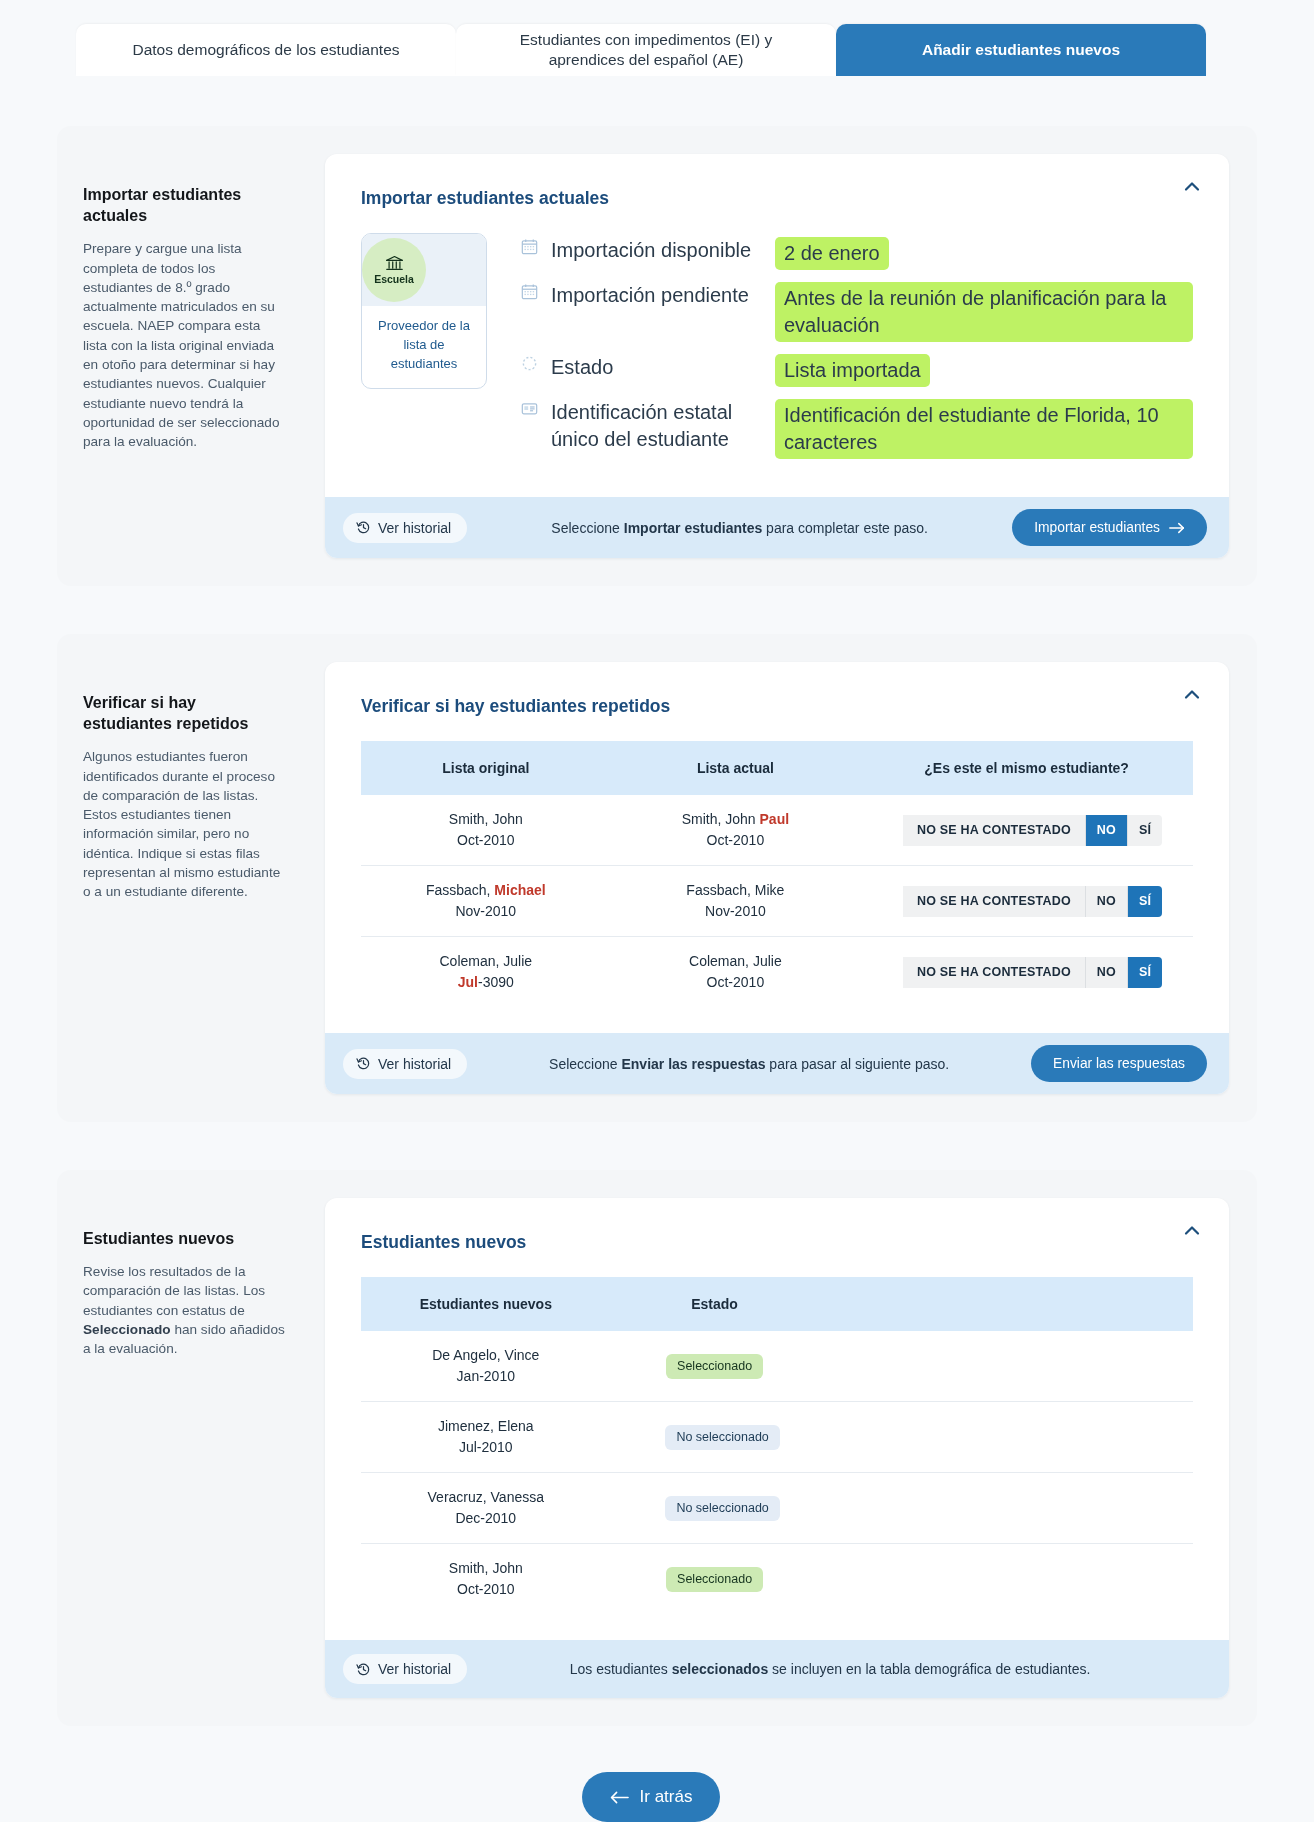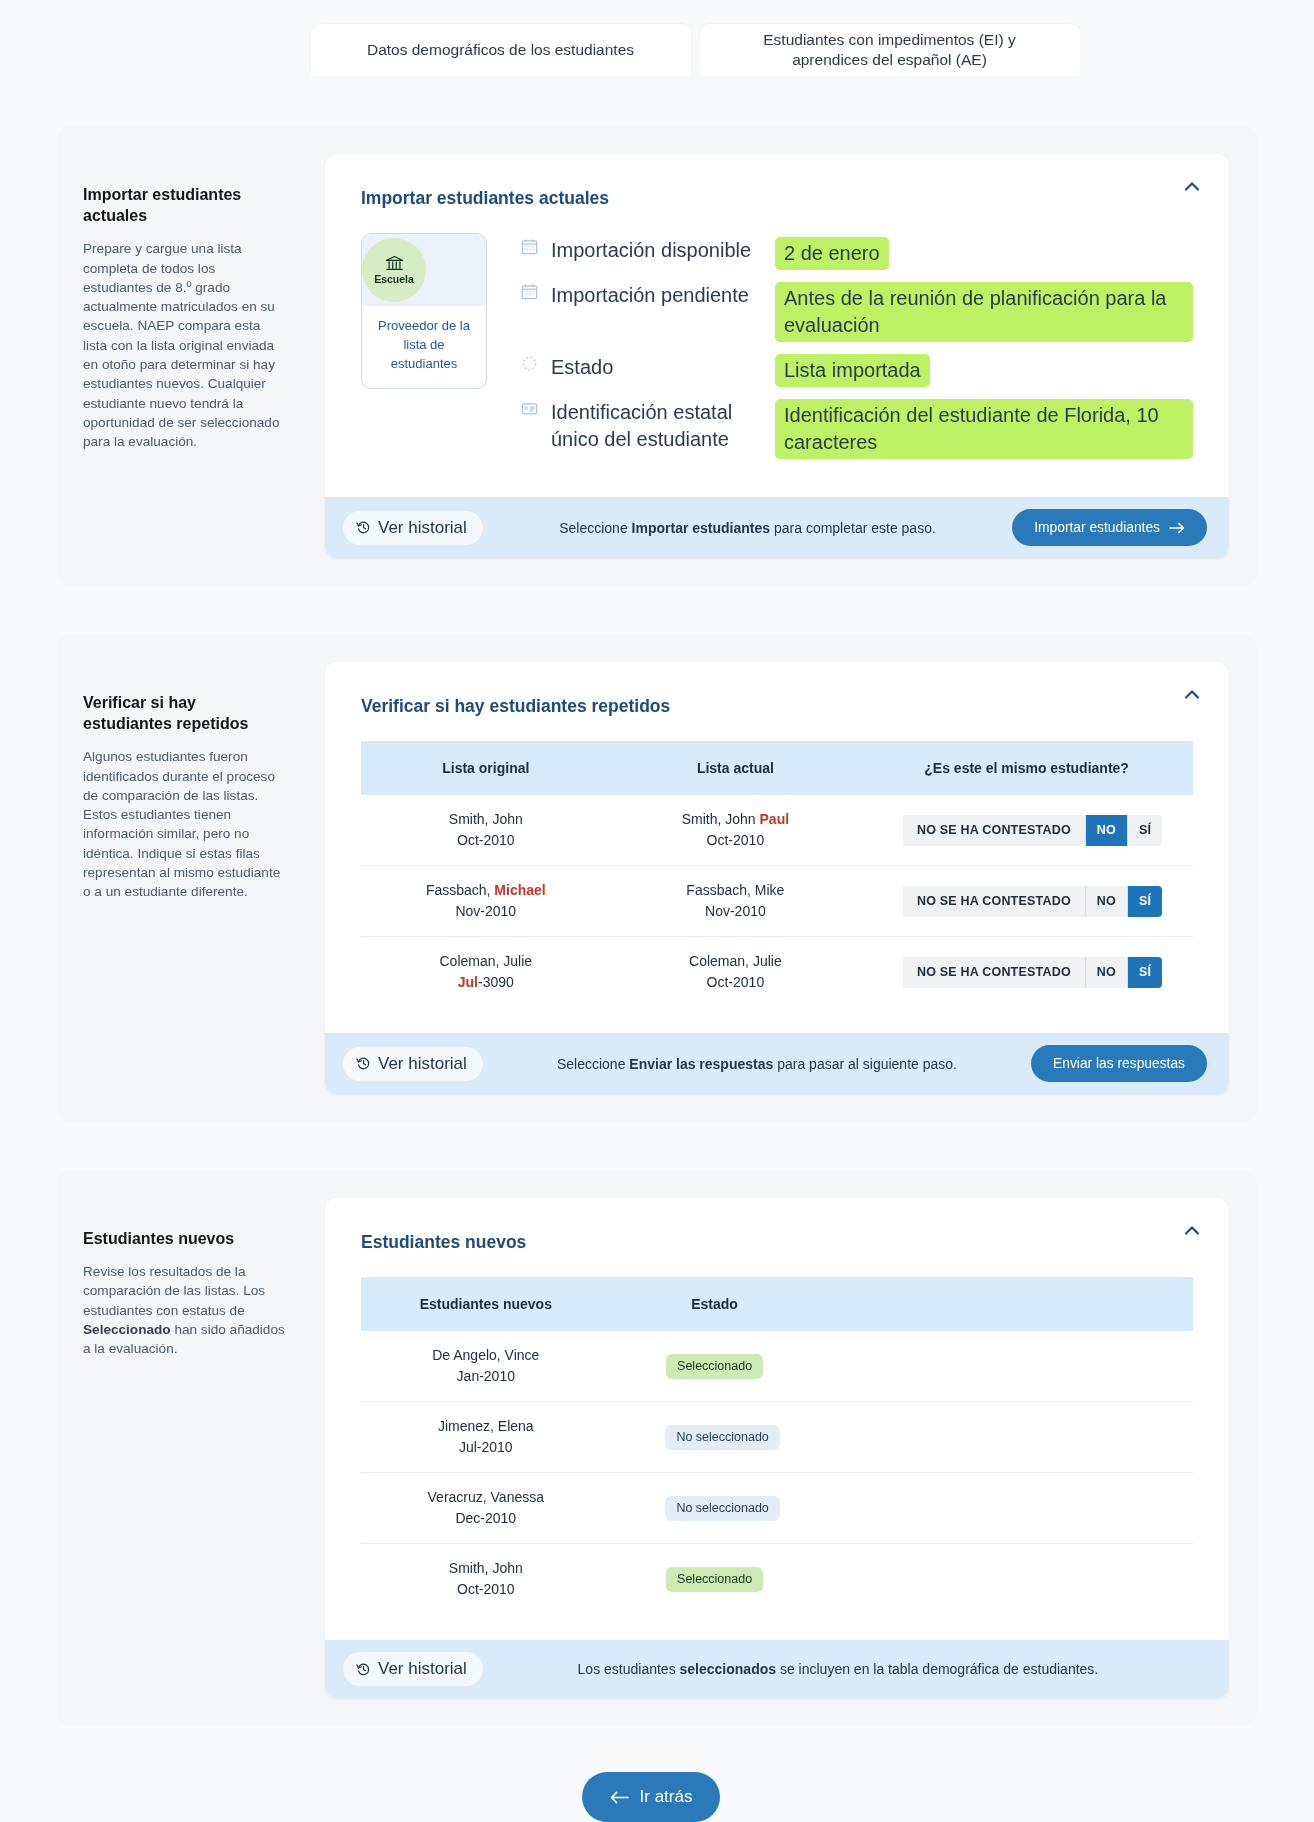--- a/index.html
+++ b/index.html
@@ -18,22 +18,21 @@
     overflow: hidden;
   }
 
   
   .tabstrip {
     position: relative;
     height: 76px;
     padding: 25px 0 0 76px;
     display: flex;
     align-items: flex-end;
-    gap: 9px;
-    justify-content: center;
+    gap: 0;
   }
   .tab {
     width: 380px;
     height: 52px;
     border-radius: 10px 10px 0 0;
     display: flex;
     align-items: center;
     justify-content: center;
     text-align: center;
     font-size: 15.5px;
@@ -173,21 +172,21 @@
     align-items: center;
     padding: 12px 22px 12px 18px;
     gap: 16px;
     min-height: 58px;
   }
   .history-btn {
     background: #f3f8fc;
     border: none;
     border-radius: 20px;
     padding: 7px 16px 7px 13px;
-    font-size: 17px;
+    font-size: 14px;
     color: #23374a;
     display: flex; align-items: center; gap: 7px;
     cursor: pointer;
     white-space: nowrap;
   }
   .footer-msg {
     flex: 1;
     text-align: center;
     font-size: 14px;
     color: #23374a;
@@ -308,20 +307,23 @@
 <body>
 
 <div class="page">
 
   <div class="tabstrip">
     <div class="tab">
       <span>Datos demográficos de los estudiantes</span>
     </div>
     <div class="tab">
       <span>Estudiantes con impedimentos (EI) y aprendices del español (AE)</span>
+    </div>
+    <div class="tab active">
+      <span>Añadir estudiantes nuevos</span>
     </div>
   </div>
 
   <div class="top-spacer"></div>
 
   <div class="section">
     <div class="side">
       <h3>Importar estudiantes actuales</h3>
       <p>Prepare y cargue una lista completa de todos los estudiantes de 8.º grado actualmente matriculados en su escuela. NAEP compara esta lista con la lista original enviada en otoño para determinar si hay estudiantes nuevos. Cualquier estudiante nuevo tendrá la oportunidad de ser seleccionado para la evaluación.</p>
     </div>

